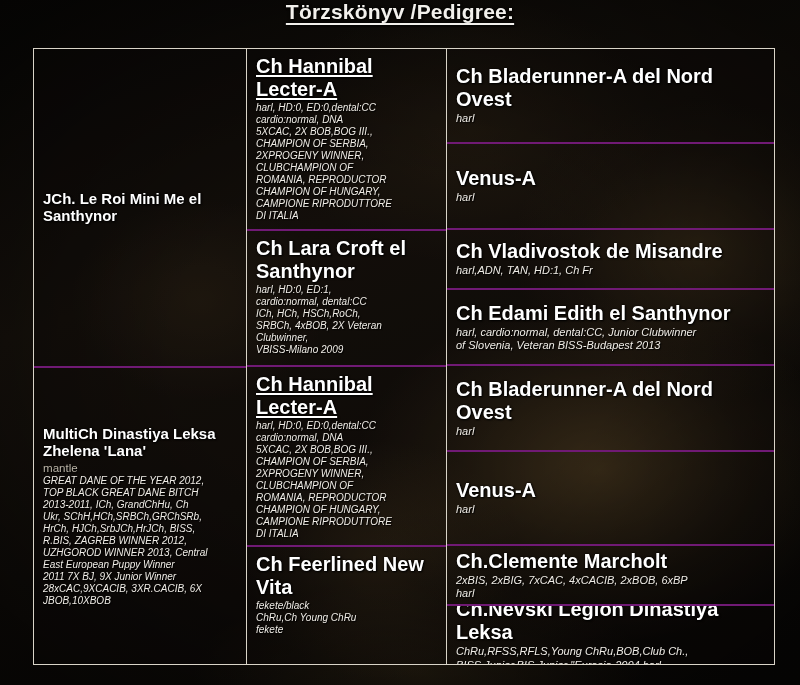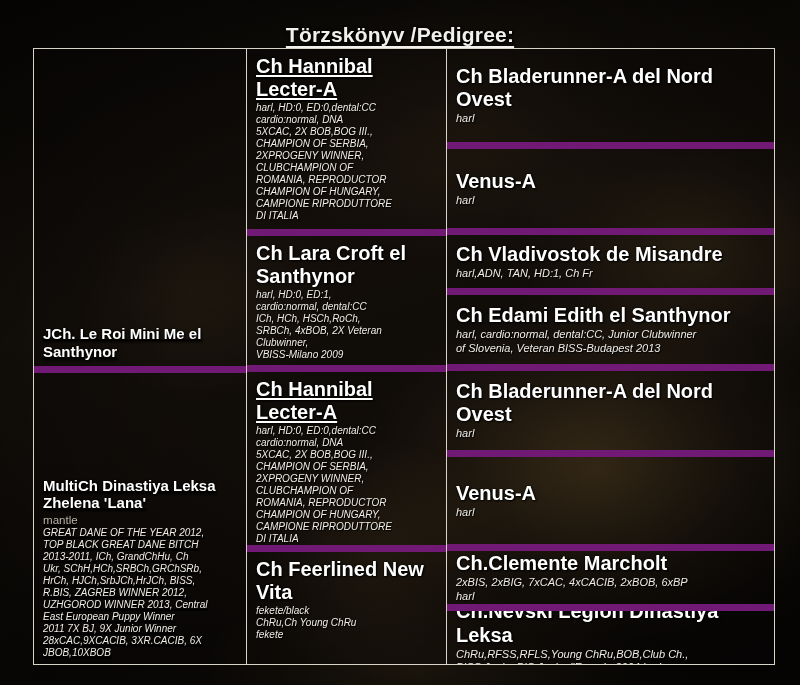--- a/index.html
+++ b/index.html
@@ -36,23 +36,21 @@
 
   
   #pedigree-title {
     text-align: center;
     color: #f2f0ec;
     font-size: 21px;
     font-weight: bold;
     letter-spacing: 0.2px;
     text-decoration: underline;
     text-underline-offset: 4px;
-    padding-top: 7px;
     text-shadow: 1px 1px 2px #000, 0 0 3px #000;
-    margin-top: 16px;
   }
 
   
   #pedigree-table {
     position: absolute;
     left: 33px; top: 48px;
     width: 742px; height: 617px;
     display: flex;
     border: 1px solid #d9d4c8;
     background: rgba(10,8,6,0.30);
@@ -63,21 +61,21 @@
   .pcol-3 { flex: 1; border-left: 1px solid #d9d4c8; }
 
   .pcell {
     position: relative;
     padding: 5px 7px 5px 9px;
     overflow: hidden;
     display: flex;
     flex-direction: column;
     justify-content: center;
   }
-  .pcell + .pcell { border-top: 7px solid #701a75; }
+  .pcell + .pcell { border-top: 2px solid #701a75; }
 
   .dog-name {
     color: #ffffff;
     font-weight: bold;
     font-size: 20px;
     line-height: 1.16;
     margin-bottom: 1px;
     text-shadow: 1px 1px 2px #000, 0 0 2px #000;
   }
   .dog-name.underlined { text-decoration: underline; text-underline-offset: 2px; }
@@ -88,21 +86,21 @@
     font-style: italic;
     font-size: 11px;
     line-height: 1.22;
     white-space: pre-line;
     text-shadow: 1px 1px 1px #000;
   }
   .dog-info.sm { font-size: 10px; line-height: 1.2; }
   .dog-info.grey { color: #b9b3a6; font-style: normal; font-size: 11.6px; }
 
   
-  .pcol-1 .pcell { justify-content: flex-end; text-decoration: underline; }
+  .pcol-1 .pcell { justify-content: center; }
   
   .pcol-2 .pcell { justify-content: flex-start; padding-top: 6px; }
   
   .pcol-3 .pcell { justify-content: center; }
 </style>
 </head>
 <body>
 
 <div id="bg-texture"></div>
 <div id="bg-vignette"></div>

